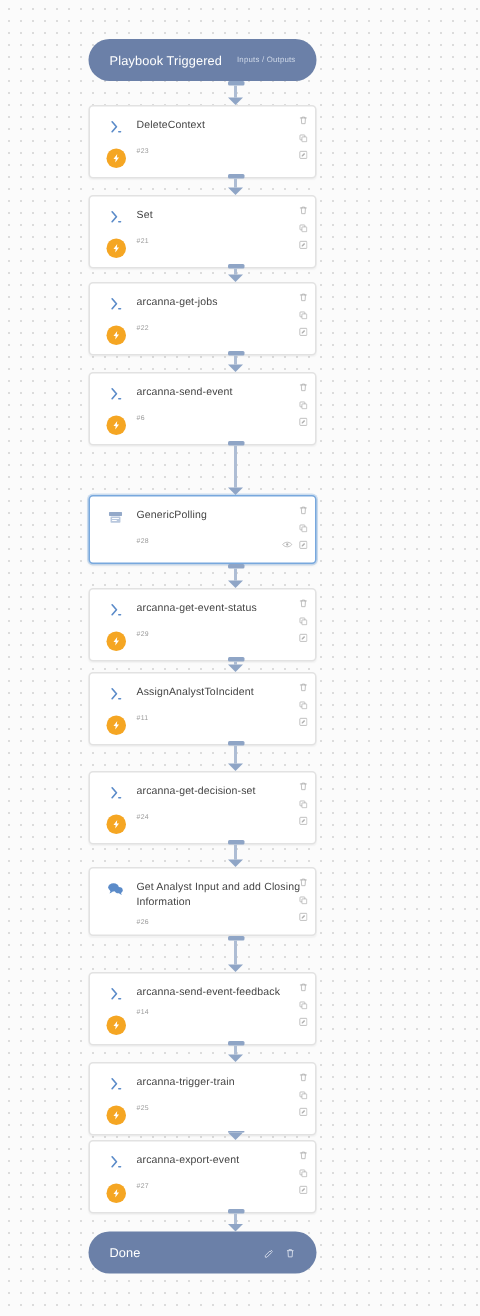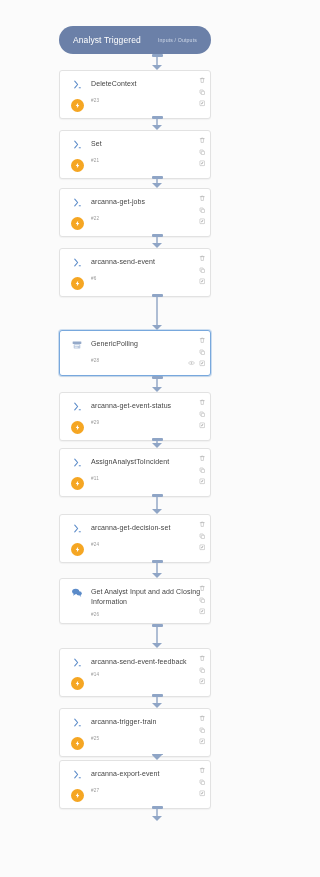--- a/index.html
+++ b/index.html
@@ -168,25 +168,43 @@
     border-top: 5px solid #8fa5c6;
   }
 </style>
 </head>
 <body>
 
 <div id="canvas">
 
   <div class="node" style="top:26px;">
     <div class="pill">
-      <span class="pill-title">Analyst Triggered</span>
+      <span class="pill-title">Playbook Triggered</span>
       <span class="pill-side">Inputs / Outputs</span>
     </div>
   </div>
 
+  <div class="node" style="top:821px;">
+    <div class="pill">
+      <span class="pill-title">Done</span>
+      <span class="pill-icons">
+        <span>
+          <svg width="7" height="7" viewBox="0 0 16 16" fill="none" stroke="#d6dcea" stroke-width="1.4">
+            <path d="M2 11.5V14h2.5l7-7-2.5-2.5-7 7z"></path>
+              <path d="M10.5 3l2.5 2.5"></path>
+          </svg>
+        </span>
+        <span>
+          <svg width="7" height="7" viewBox="0 0 16 16" fill="none" stroke="#d6dcea" stroke-width="1.4">
+            <path d="M3 4h10M6 4V2.5h4V4M4.5 4l.6 9.5h5.8L11.5 4"></path>
+          </svg>
+        </span>
+      </span>
+    </div>
+  </div>
 
 <div class="node" style="top: 70px;">
       <div class="card">
         <div class="card-body">
           <div class="card-left">
             <span class="type-icon">
               <svg width="11" height="11" viewBox="0 0 16 16" fill="none" stroke="#5b8bc9" stroke-width="1.6" stroke-linecap="round" stroke-linejoin="round">
     <path d="M4 3.2l4.2 4.8L4 12.8"></path>
                 <path d="M10.5 12.8h1.6"></path>
   </svg>

